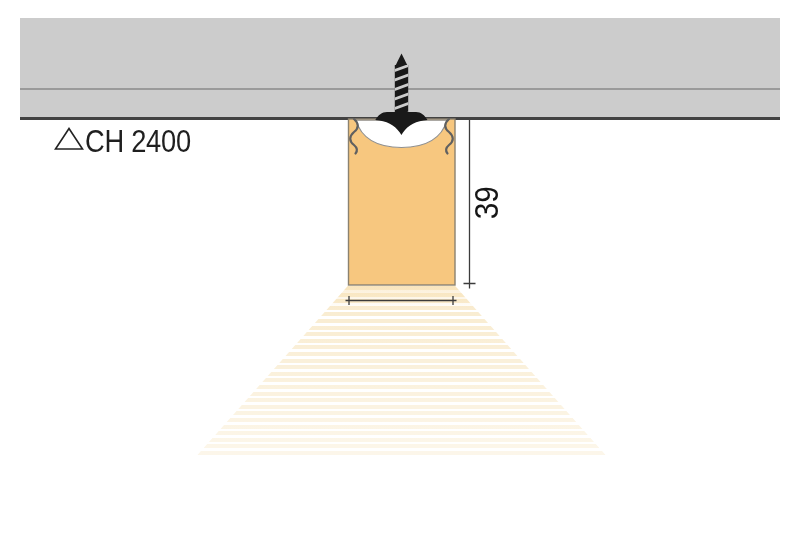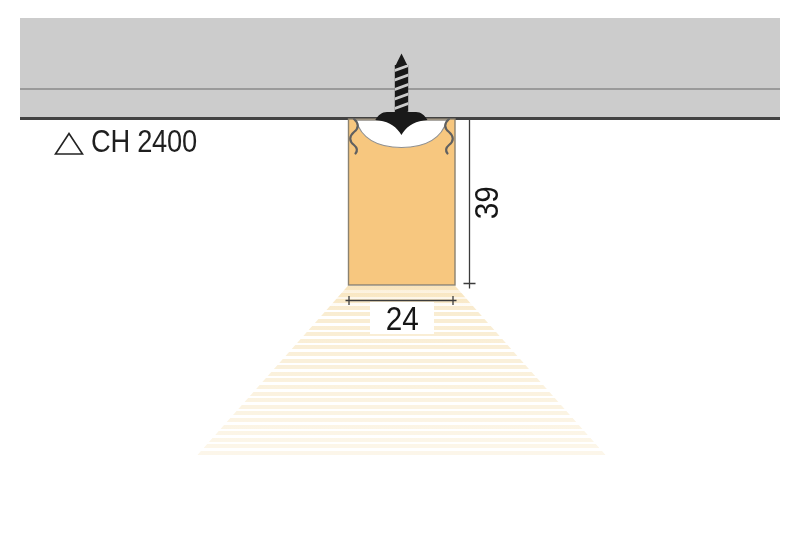--- a/index.html
+++ b/index.html
@@ -10,21 +10,21 @@
   
   .ceiling{
     position:absolute;left:20px;top:18px;width:760px;height:99px;
     background:#cccccc;border-bottom:3px solid #424242;
   }
   .ceiling .joint{
     position:absolute;left:0;top:70px;width:100%;height:2px;background:#9a9a9a;
   }
   
   .ch-label{
-    position:absolute;left:54px;top:126px;display:flex;align-items:flex-end;gap:7px;
+    position:absolute;left:54px;top:126px;display:flex;align-items:flex-start;gap:1px;
   }
   .ch-label .tri-svg{display:block;}
   .ch-text{
     font-size:31px;line-height:31px;white-space:nowrap;
     transform:scaleX(0.88);transform-origin:left center;letter-spacing:-0.3px;
   }
   
   .beam{
     position:absolute;left:195px;top:286px;width:413px;height:172px;
     clip-path:polygon(37% 0%, 63% 0%, 100% 100%, 0% 100%);
@@ -105,18 +105,15 @@
     <g>
       <path class="dim" d="M469.5,120 L469.5,288.5 M463.5,283.5 L475.5,283.5"></path>
       <path class="dim" d="M345.5,300.5 L456.5,300.5 M349,296 L349,305 M453,296 L453,305"></path>
     </g>
   </svg>
 
   <div class="dim-text dim-39">
     <span>39</span>
   </div>
 
-  <div class="dim-text dim-24">
-    <span>24</span>
-  </div>
 
 
 </div>
 
 </body></html>

